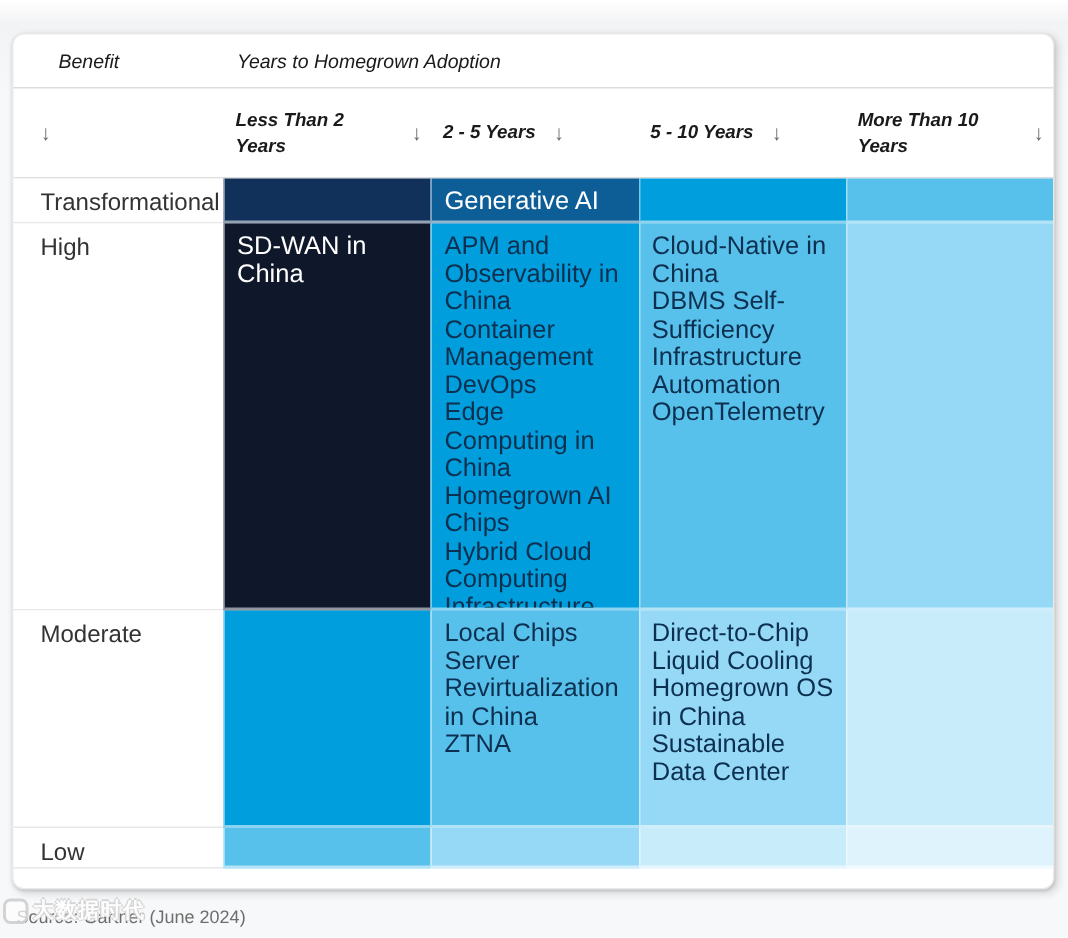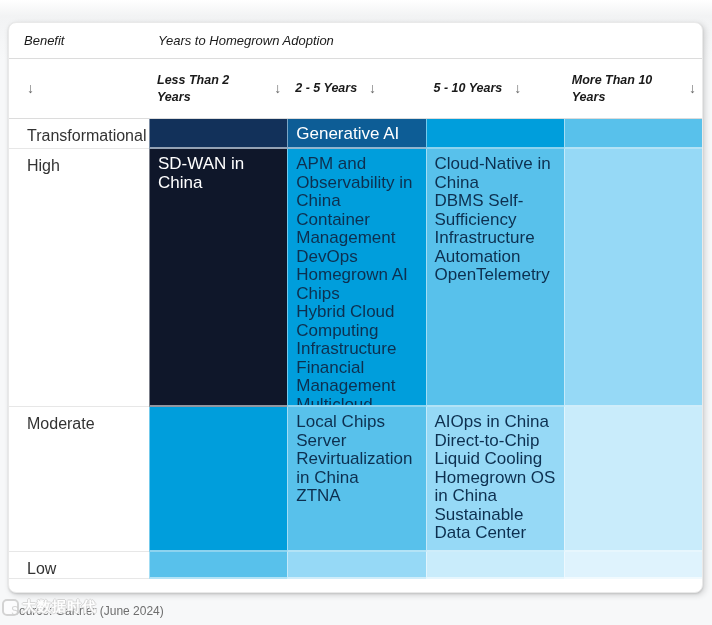--- a/index.html
+++ b/index.html
@@ -15,21 +15,21 @@
     box-shadow:0 1px 2px rgba(0,0,0,.12), 2px 2px 6px rgba(0,0,0,.16);
     border:1px solid #e9e9e9;
     overflow:hidden;
   }
   
   .h1row {
     display:grid; grid-template-columns:140px 1fr; height:36px;
     align-items:center; border-bottom:1px solid #dcdcdc;
     font-style:italic; font-size:13px; color:#1a1a1a;
   }
-  .h1-benefit { padding-left:15px; }
+  .h1-benefit { padding-left:30px; }
   .h1-adoption { padding-left:9px; }
   
   .h2row {
     display:grid; grid-template-columns:140px repeat(4,1fr); height:60px;
     align-items:center; border-bottom:1px solid #dcdcdc;
   }
   .h2cell {
     display:flex; align-items:center; padding:0 6px 0 8px;
     font-style:italic; font-weight:bold; font-size:12.5px; line-height:1.35;
     color:#1a1a1a;
@@ -123,20 +123,21 @@
         </div>
         <div class="matrix-row">
           <div class="row-label">High</div>
           <div class="matrix-cell" style="background: #0f172a; color: rgb(255, 255, 255);">
             <span class="cell-item">SD-WAN in China</span>
           </div>
           <div class="matrix-cell" style="background: rgb(0, 158, 220); color: rgb(13, 48, 80);">
             <span class="cell-item">APM and Observability in China</span>
             <span class="cell-item">Container Management</span>
             <span class="cell-item">DevOps</span>
+            <span class="cell-item">Edge Computing in China</span>
             <span class="cell-item">Homegrown AI Chips</span>
             <span class="cell-item">Hybrid Cloud Computing</span>
             <span class="cell-item">Infrastructure Financial Management</span>
             <span class="cell-item">Multicloud</span>
           </div>
           <div class="matrix-cell" style="background: rgb(88, 193, 235); color: rgb(13, 48, 80);">
             <span class="cell-item">Cloud-Native in China</span>
             <span class="cell-item">DBMS Self-Sufficiency</span>
             <span class="cell-item">Infrastructure Automation</span>
             <span class="cell-item">OpenTelemetry</span>
@@ -144,21 +145,20 @@
           <div class="matrix-cell" style="background: rgb(150, 217, 246); color: rgb(13, 48, 80);"></div>
         </div>
         <div class="matrix-row">
           <div class="row-label">Moderate</div>
           <div class="matrix-cell" style="background: rgb(0, 158, 220); color: rgb(13, 48, 80);"></div>
           <div class="matrix-cell" style="background: rgb(88, 193, 235); color: rgb(13, 48, 80);">
             <span class="cell-item">Local Chips Server Revirtualization in China</span>
             <span class="cell-item">ZTNA</span>
           </div>
           <div class="matrix-cell" style="background: rgb(150, 217, 246); color: rgb(13, 48, 80);">
-            <span class="cell-item">AIOps in China</span>
             <span class="cell-item">Direct-to-Chip Liquid Cooling</span>
             <span class="cell-item">Homegrown OS in China</span>
             <span class="cell-item">Sustainable Data Center</span>
           </div>
           <div class="matrix-cell" style="background: rgb(201, 236, 251); color: rgb(13, 48, 80);"></div>
         </div>
         <div class="matrix-row">
           <div class="row-label">Low</div>
           <div class="matrix-cell" style="background: rgb(88, 193, 235); color: rgb(13, 48, 80);"></div>
           <div class="matrix-cell" style="background: rgb(150, 217, 246); color: rgb(13, 48, 80);"></div>

